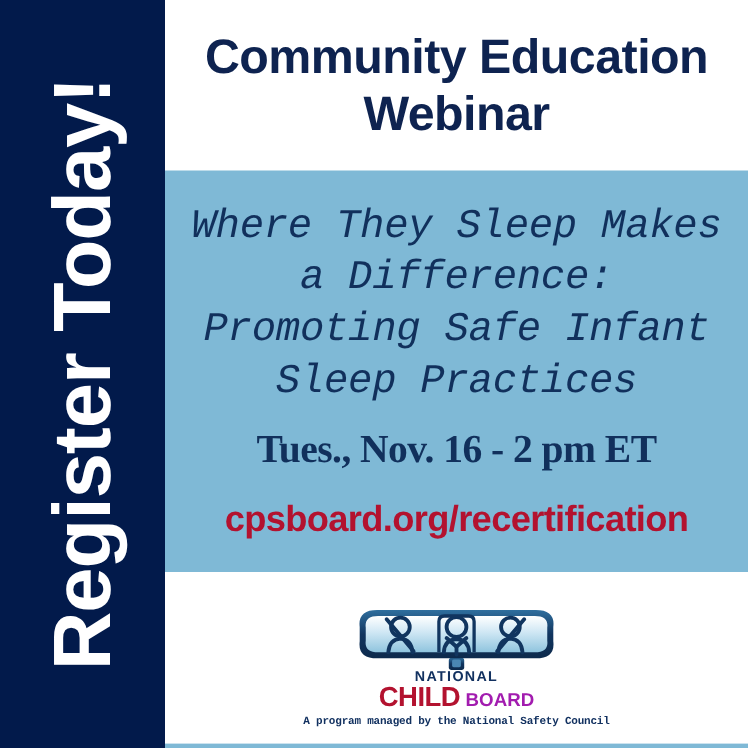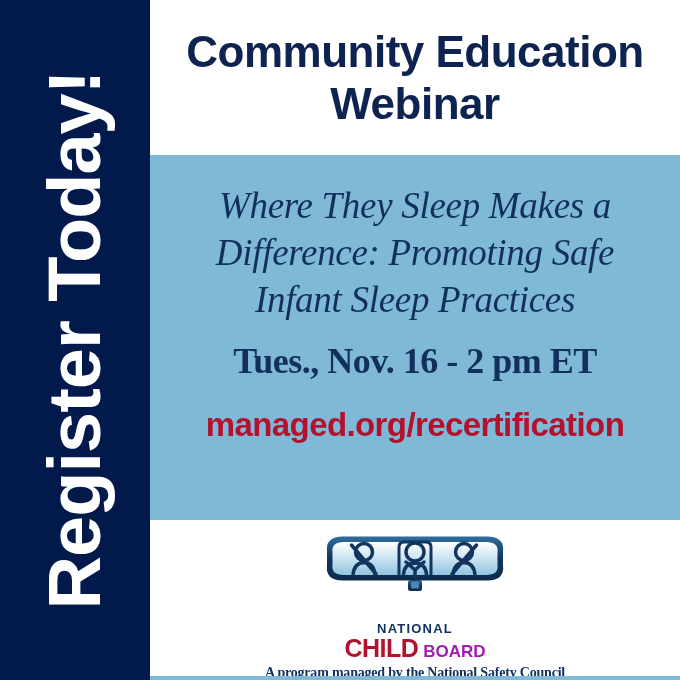--- a/index.html
+++ b/index.html
@@ -75,21 +75,21 @@
     background: #7FB9D6;
     display: flex;
     flex-direction: column;
     align-items: center;
     justify-content: flex-start;
     box-sizing: border-box;
     padding-top: 28px;
   }
   .panel-subtitle {
     color: #11305C;
-    font-family: Liberation Serif, serif;
+    font-family: Liberation Mono, monospace;
     font-style: italic;
     font-weight: normal;
     font-size: 37px;
     line-height: 1.27;
     text-align: center;
     width: 492px;
     letter-spacing: -0.3px;
   }
   .panel-date {
     margin-top: 18px;
@@ -116,21 +116,21 @@
   .logo-area {
     position: absolute;
     left: 150px;
     top: 520px;
     width: 530px;
     height: 160px;
     background: #ffffff;
     display: flex;
     flex-direction: column;
     align-items: center;
-    justify-content: space-between;
+    justify-content: center;
     padding-top: 12px;
     box-sizing: border-box;
   }
   .logo-mirror {
     width: 190px;
     height: 62px;
     display: block;
   }
   .logo-wordmark {
     margin-top: -4px;
@@ -172,23 +172,23 @@
     font-family: "Liberation Sans", sans-serif;
     font-weight: bold;
     font-size: 17px;
     letter-spacing: 0px;
     margin-left: 5px;
   }
   .lw-tagline {
     display: block;
     margin-top: 5px;
     color: #123160;
-    font-family: Liberation Serif, serif;
-    font-weight: bold;
-    font-size: 14px;
+    font-family: Liberation Mono, monospace;
+    font-weight: bold;
+    font-size: 10px;
     letter-spacing: -0.2px;
   }
 
   
   .bottom-rule {
     position: absolute;
     left: 150px;
     bottom: 0;
     width: 530px;
     height: 4px;
@@ -204,21 +204,21 @@
     <div class="sidebar-text">Register Today!</div>
   </div>
 
   <div class="header">
     <div class="header-title">Community Education Webinar</div>
   </div>
 
   <div class="panel">
     <div class="panel-subtitle">Where They Sleep Makes a Difference: Promoting Safe Infant Sleep Practices</div>
     <div class="panel-date">Tues., Nov. 16 - 2 pm ET</div>
-    <div class="panel-url">managed.org/recertification</div>
+    <div class="panel-url">cpsboard.org/recertification</div>
   </div>
 
   <div class="logo-area">
 
     <svg class="logo-mirror" viewBox="0 0 380 124" xmlns="http://www.w3.org/2000/svg">
       <defs>
         <linearGradient id="mirrorGlass" x1="0" y1="0" x2="0" y2="1">
           <stop offset="0%" stop-color="#ffffff"></stop>
           <stop offset="45%" stop-color="#cfe7f4"></stop>
           <stop offset="100%" stop-color="#8fc4de"></stop>

